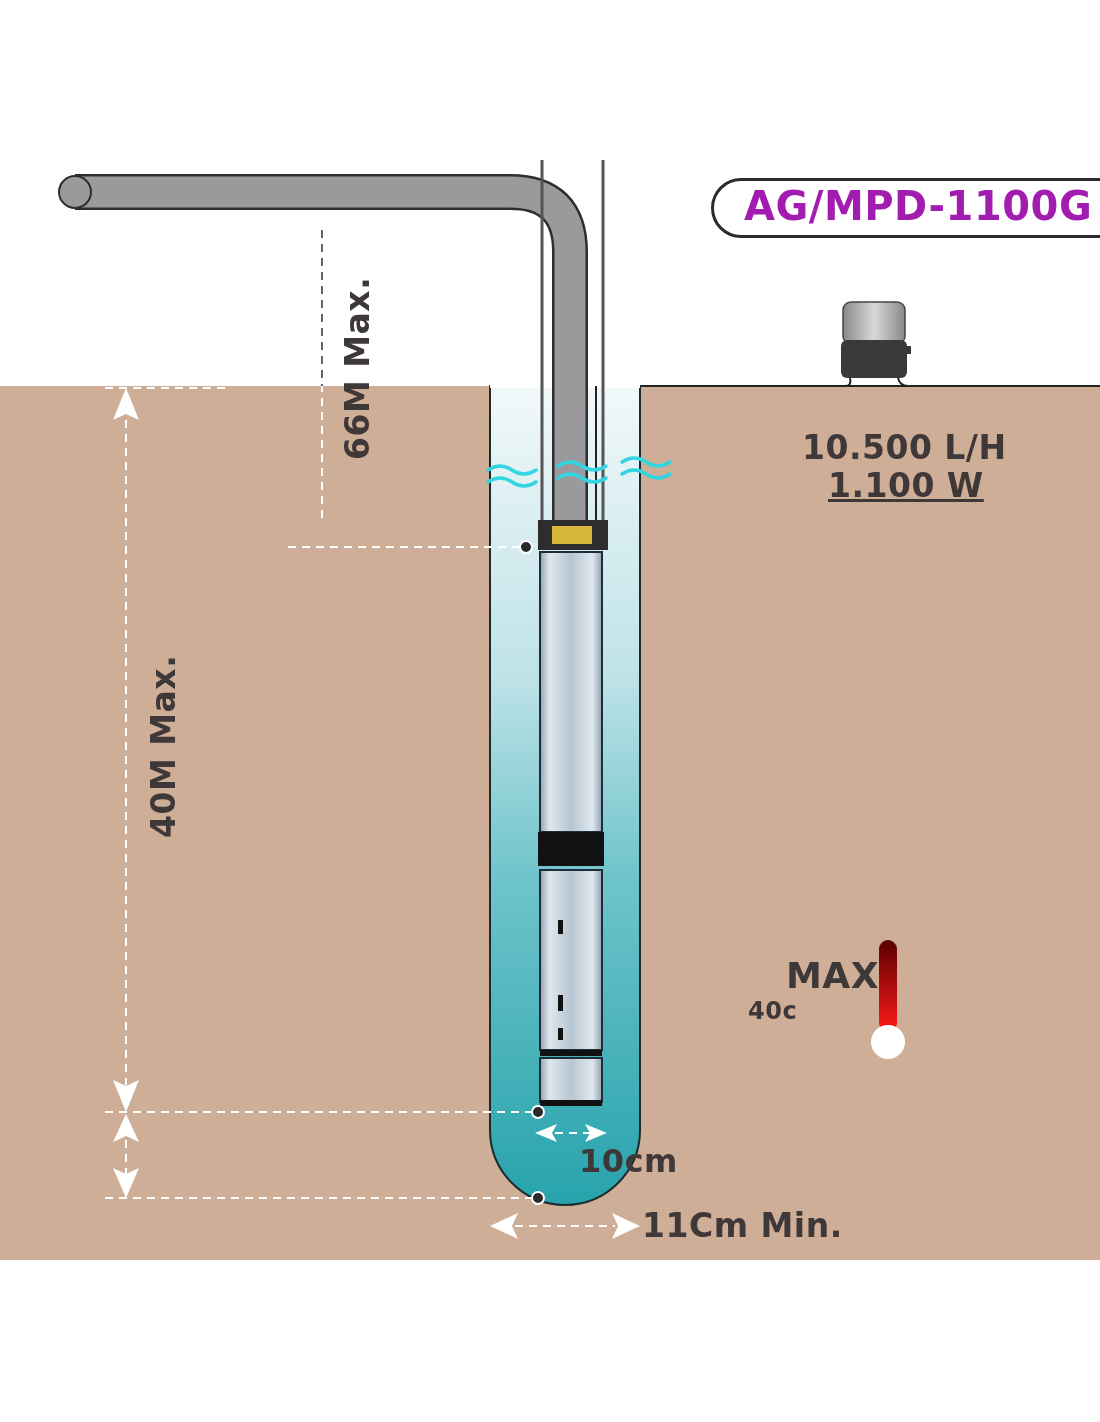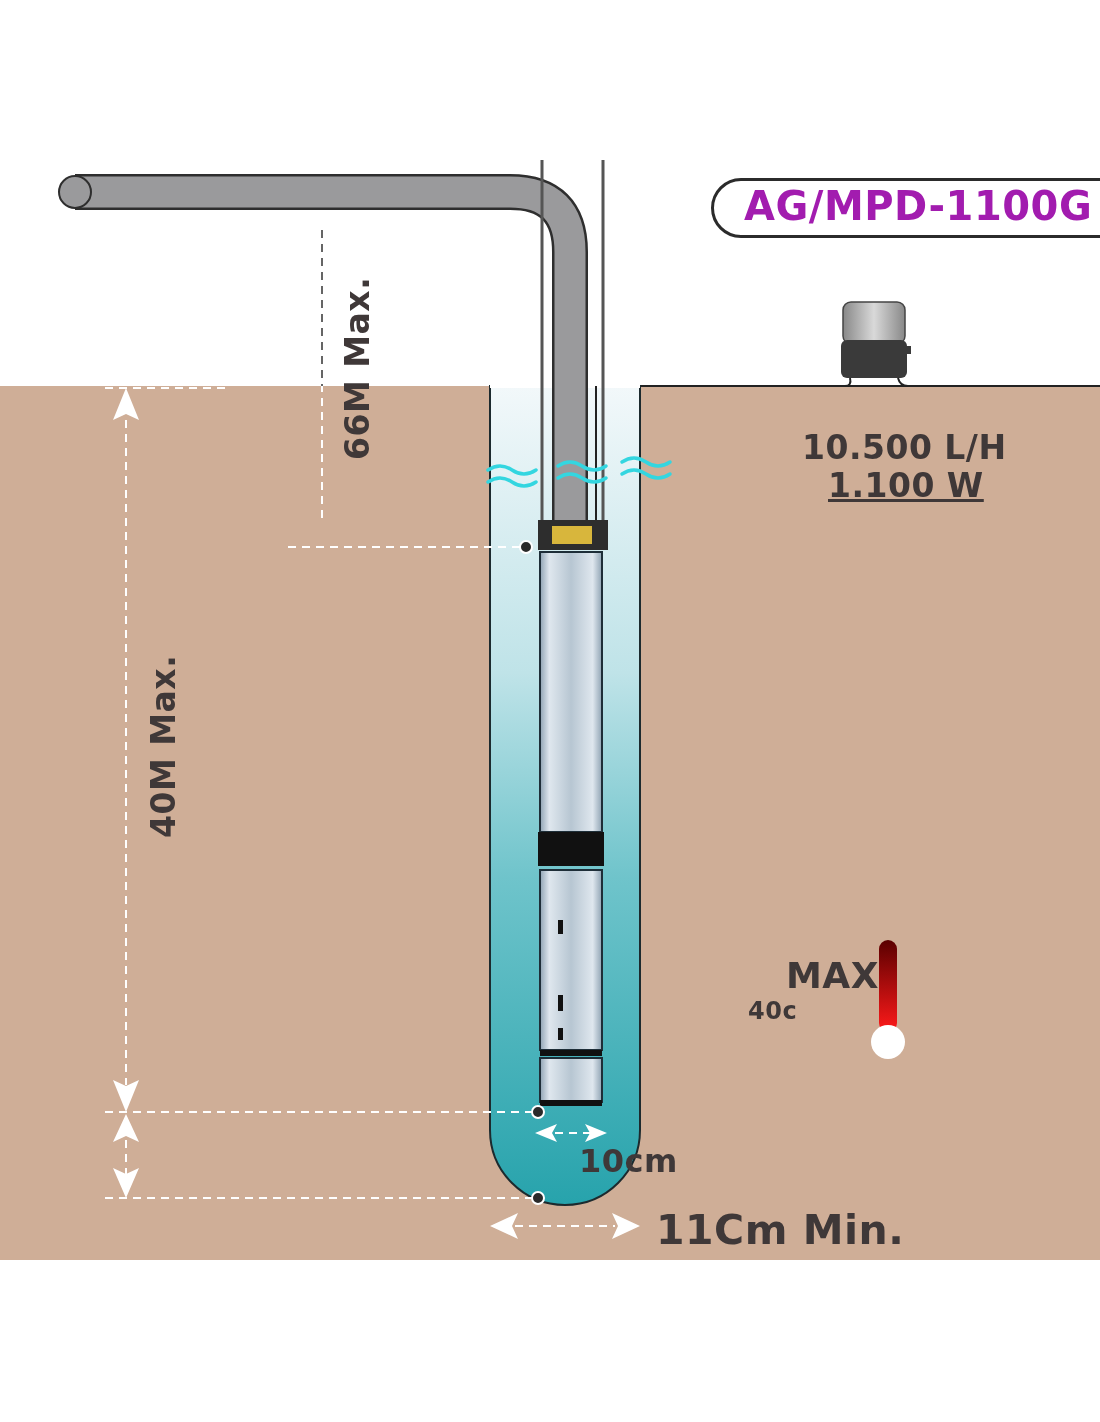--- a/index.html
+++ b/index.html
@@ -129,18 +129,18 @@
 
 <div class="lbl" style="left:802px;top:428px;font-size:33px;">10.500 L/H</div>
 <div class="lbl" style="left:828px;top:466px;font-size:33px;text-decoration:underline;">1.100 W</div>
 
 
 <div class="lbl vert" style="left:338px;top:460px;font-size:33px;">66M Max.</div>
 <div class="lbl vert" style="left:144px;top:838px;font-size:33px;">40M Max.</div>
 
 
 <div class="lbl" style="left:535px;top:1142px;font-size:32px;margin-left:44px;">10cm</div>
-<div class="lbl" style="left:656px;top:1206px;font-size:41px;">11Cm Min.</div>
+<div class="lbl" style="left:642px;top:1206px;font-size:33px;">11Cm Min.</div>
 
 
 <div class="lbl" style="left:786px;top:955px;font-size:36px;">MAX</div>
 <div class="lbl" style="left:748px;top:997px;font-size:24px;">40c</div>
 </div>
 
 </body></html>

